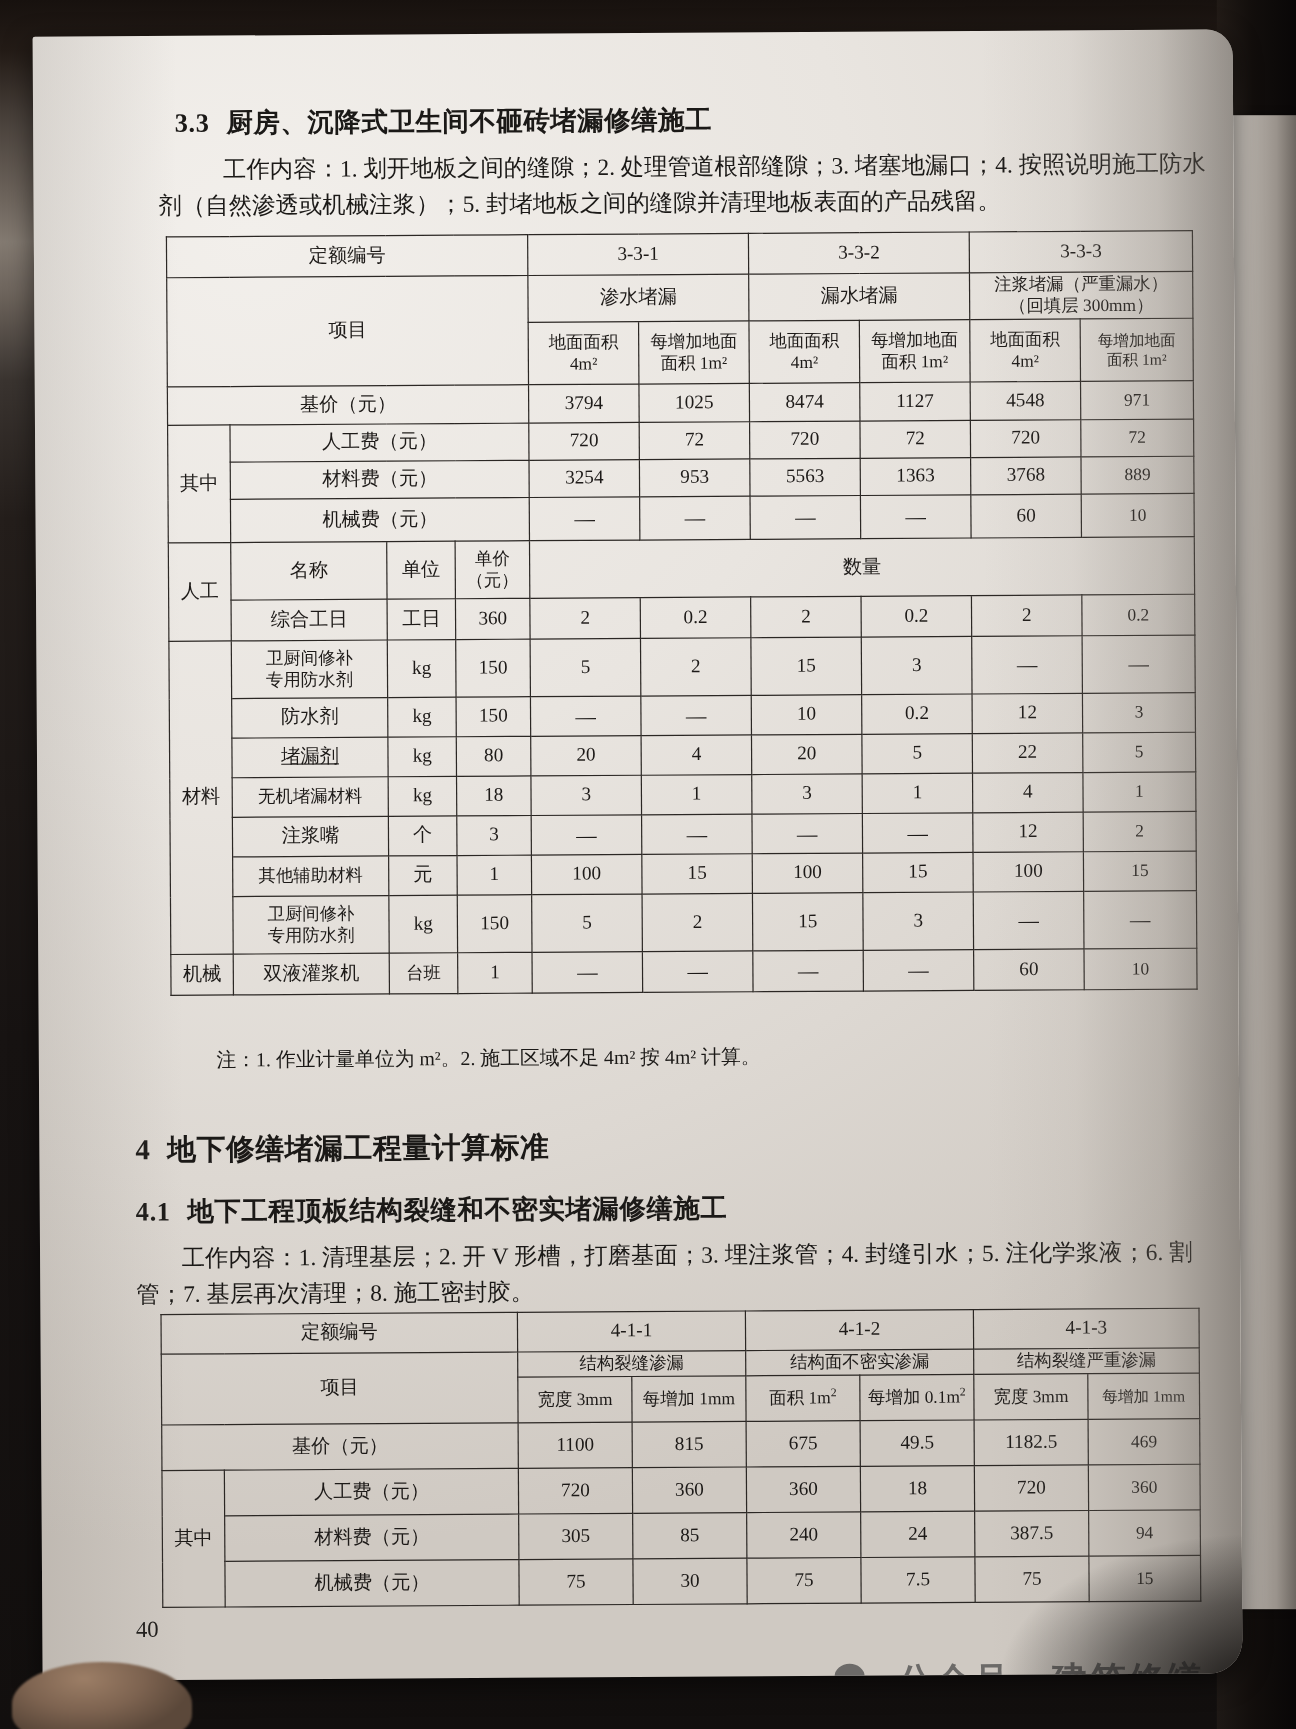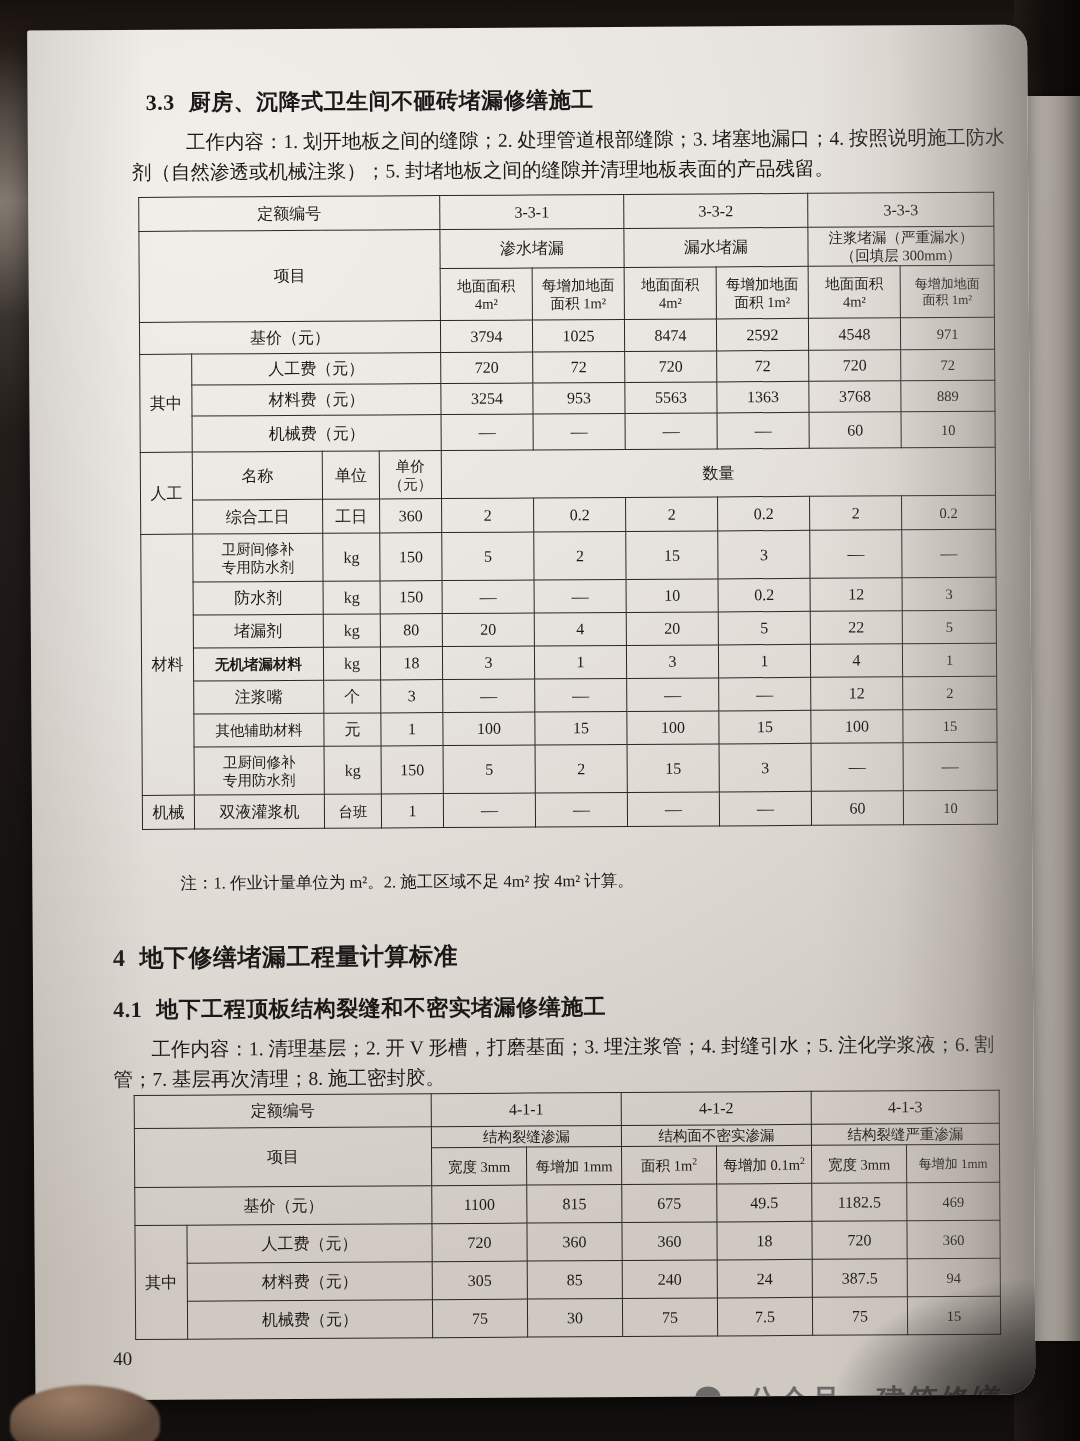--- a/index.html
+++ b/index.html
@@ -238,21 +238,21 @@
             <div>每增加地面</div>
             <div>面积 1m²</div>
           </td>
         </tr>
 
         <tr>
           <td colspan="4" style="height:32px;">基价（元）</td>
           <td>3794</td>
           <td>1025</td>
           <td>8474</td>
-          <td>2592</td>
+          <td>1127</td>
           <td>4548</td>
           <td class="sm">971</td>
         </tr>
 
         <tr>
           <td rowspan="3">其中</td>
           <td colspan="3" style="height:31px;">人工费（元）</td>
           <td>720</td>
           <td>72</td>
           <td>720</td>
@@ -321,32 +321,32 @@
           <td>kg</td>
           <td>150</td>
           <td class="dash">—</td>
           <td class="dash">—</td>
           <td>10</td>
           <td>0.2</td>
           <td>12</td>
           <td class="sm">3</td>
         </tr>
         <tr>
-          <td style="height:33px;">堵漏剂</td>
+          <td style="height:33px;text-decoration:underline;">堵漏剂</td>
           <td>kg</td>
           <td>80</td>
           <td>20</td>
           <td>4</td>
           <td>20</td>
           <td>5</td>
           <td>22</td>
           <td class="sm">5</td>
         </tr>
         <tr>
-          <td class="sm" style="height:33px;font-weight:bold;">无机堵漏材料</td>
+          <td class="sm" style="height:33px;">无机堵漏材料</td>
           <td>kg</td>
           <td>18</td>
           <td>3</td>
           <td>1</td>
           <td>3</td>
           <td>1</td>
           <td>4</td>
           <td class="sm">1</td>
         </tr>
         <tr>

